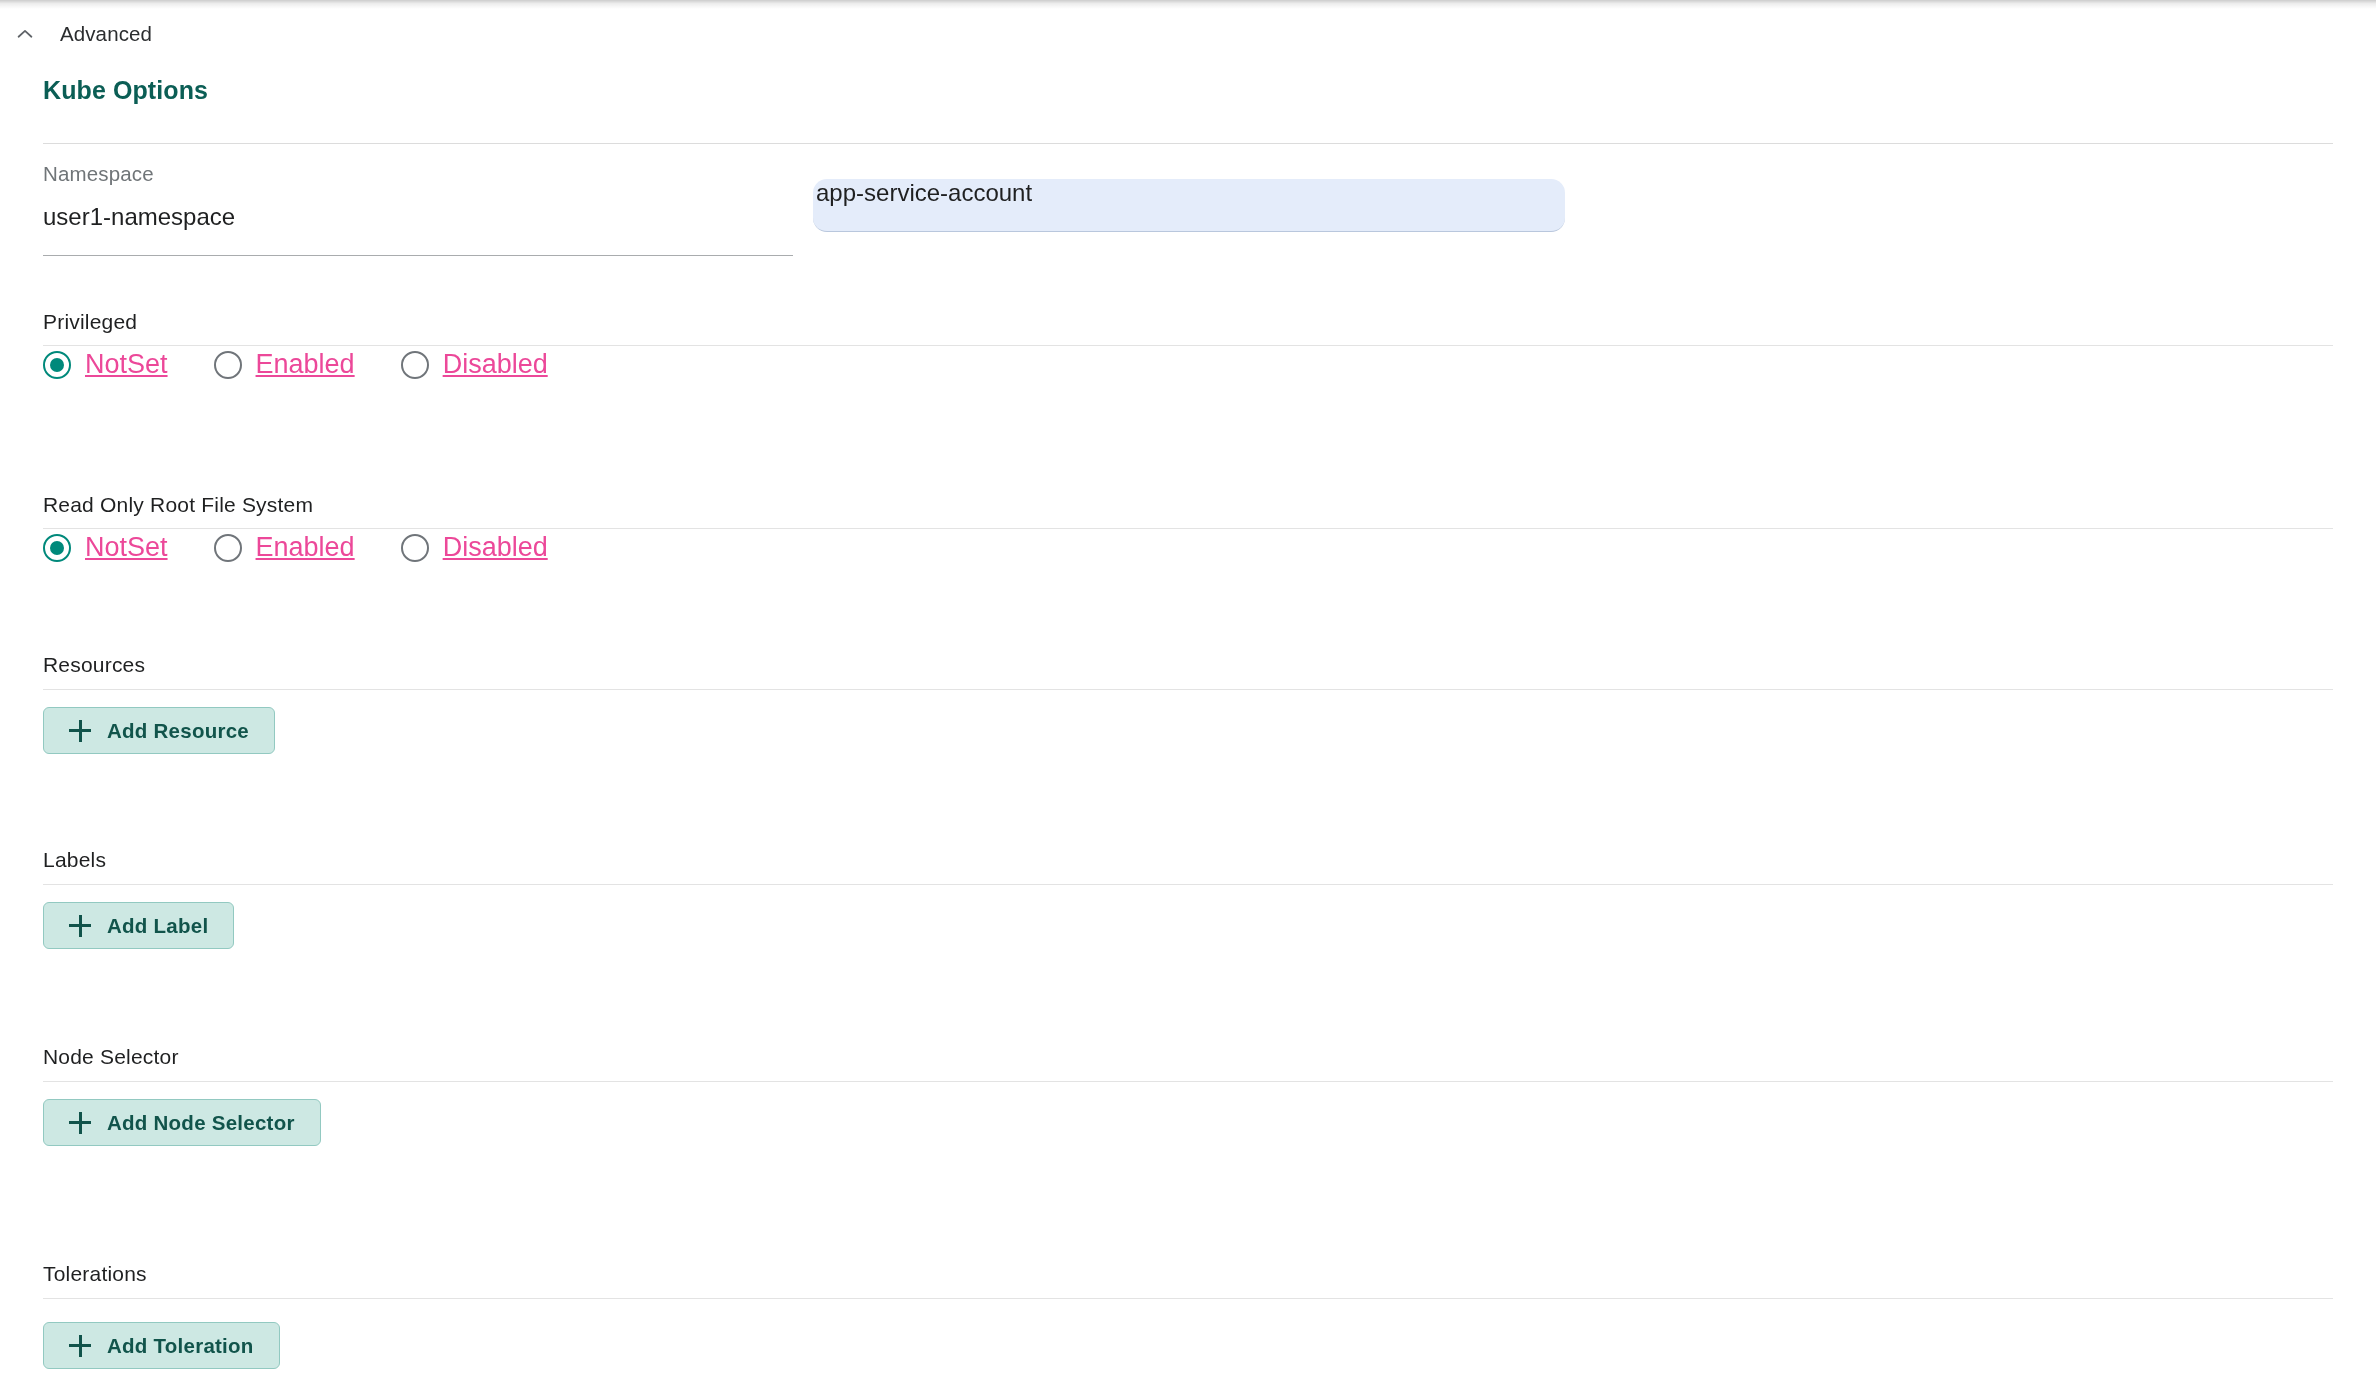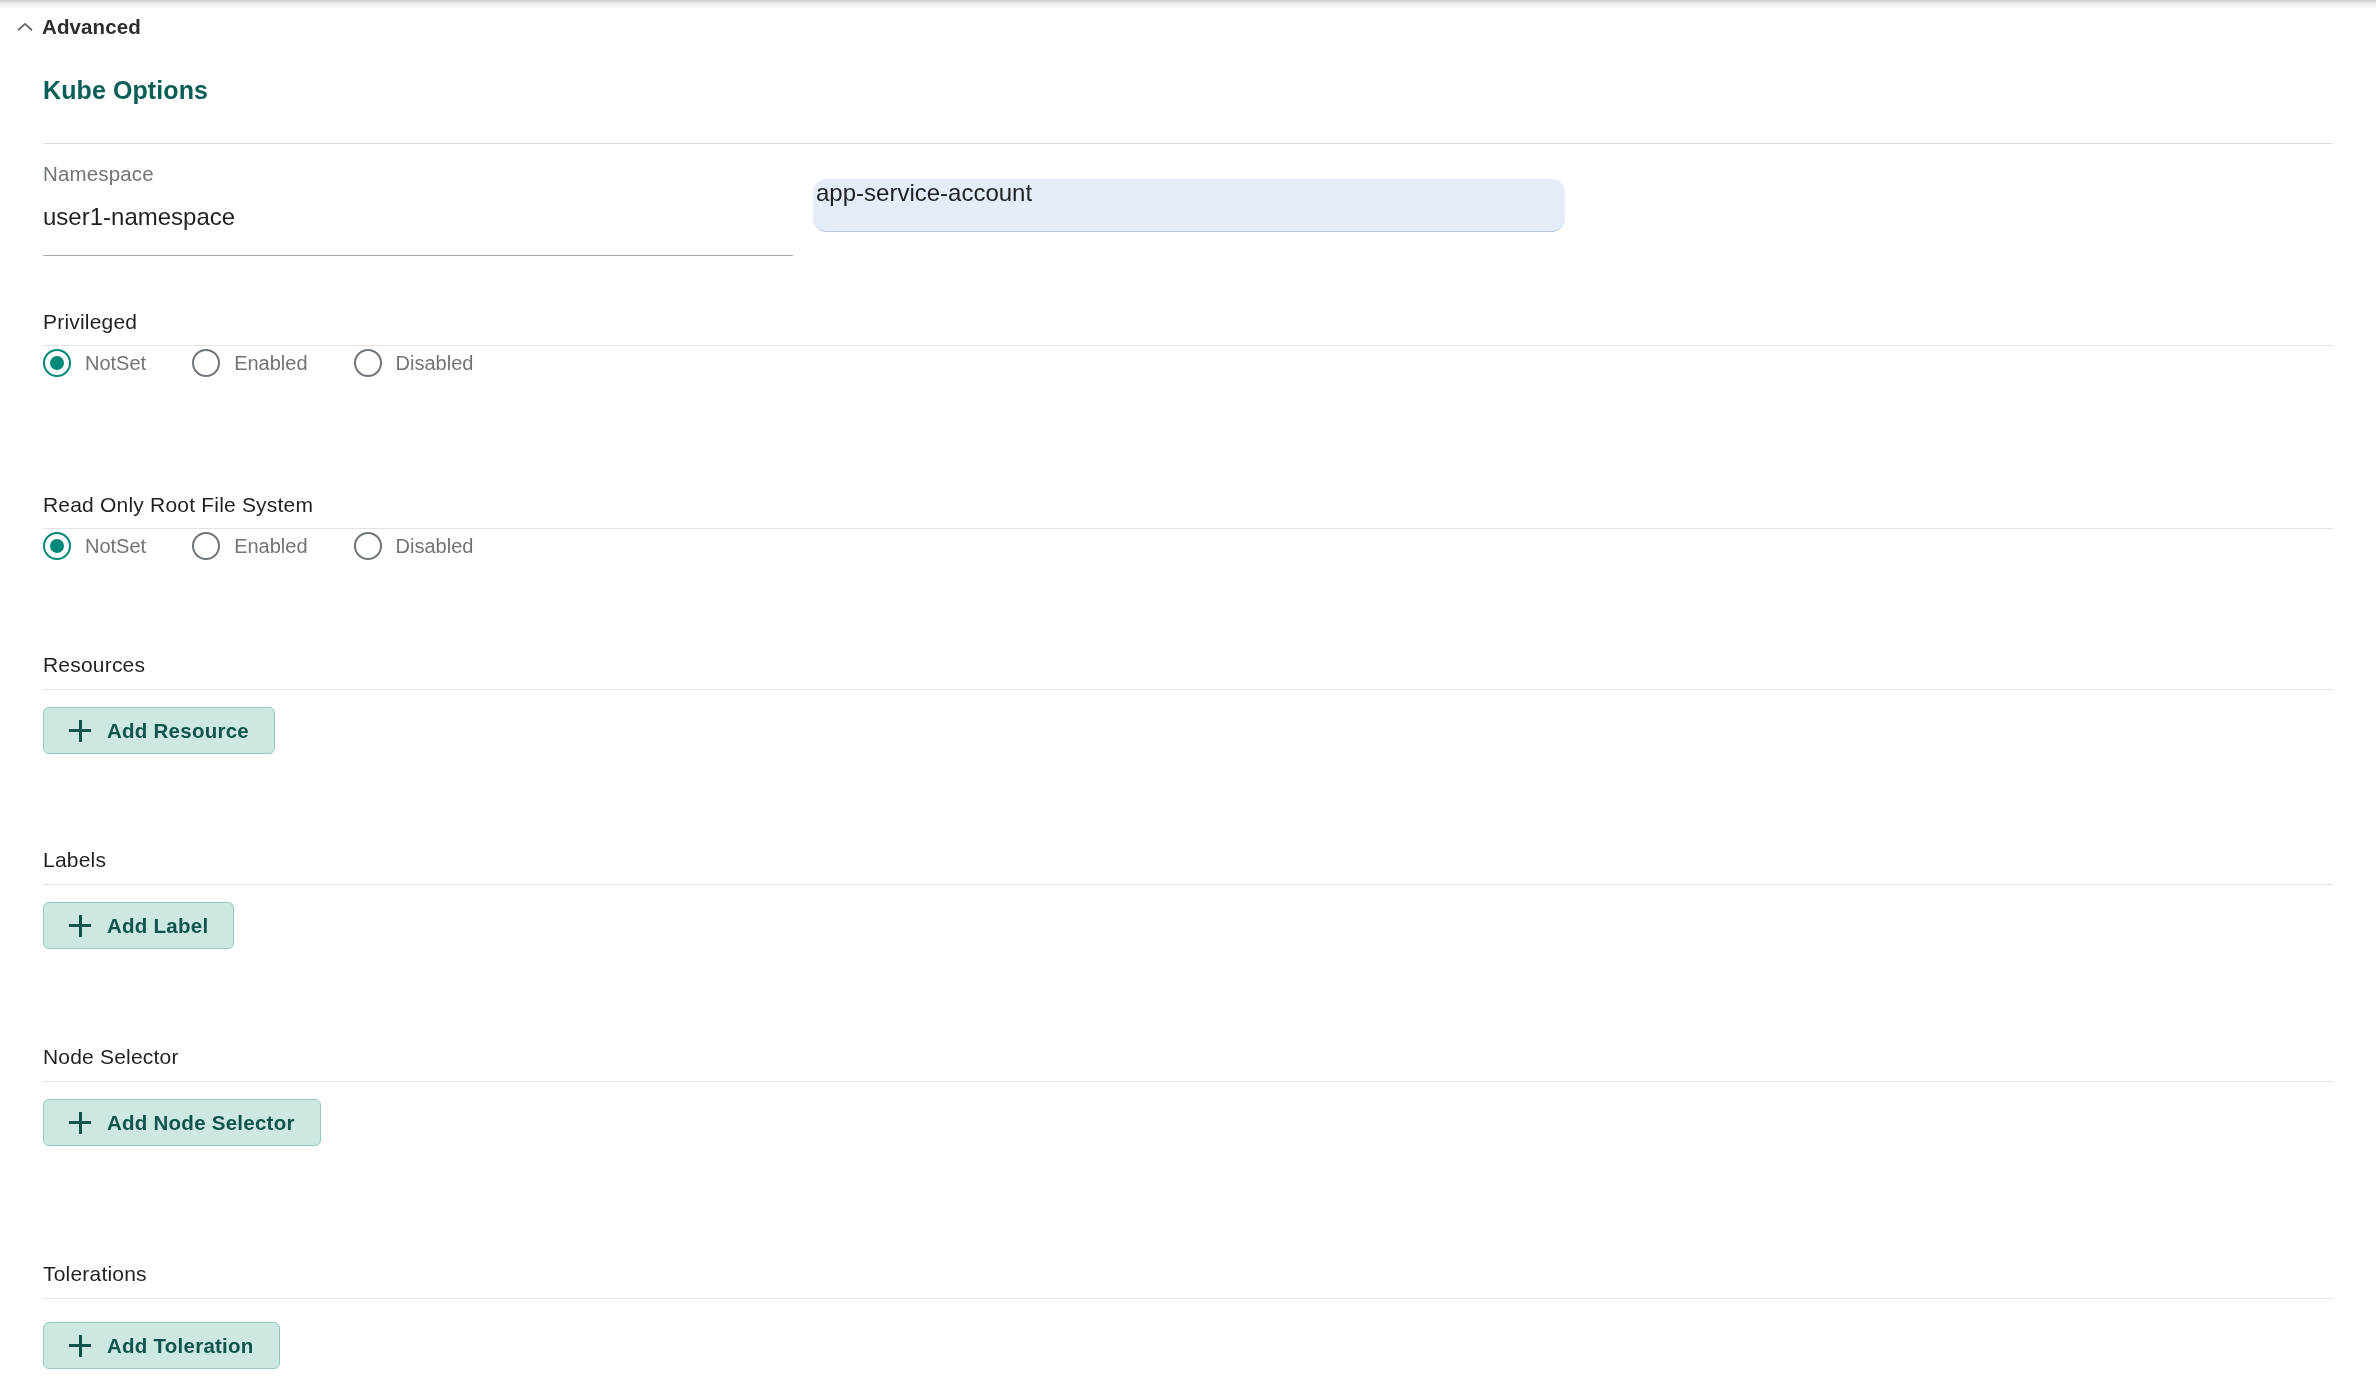--- a/index.html
+++ b/index.html
@@ -22,27 +22,26 @@
     top: 0; left: 0; right: 0;
     height: 9px;
     background: linear-gradient(to bottom, rgba(0,0,0,0.20) 0%, rgba(0,0,0,0.07) 40%, rgba(0,0,0,0.0) 100%);
     pointer-events: none;
     z-index: 5;
   }
 
   
   .advanced-row {
     position: absolute;
-    top: 14px;
+    top: 21px;
     left: 14px;
     display: flex;
     align-items: center;
-    gap: 6px;
+    gap: 24px;
     height: 26px;
-    font-weight: bold;
   }
   .chev {
     width: 22px;
     height: 22px;
     display: block;
     color: #5f6368;
   }
   .advanced-label {
     font-size: 20.5px;
     color: #2b2d2f;
@@ -155,23 +154,24 @@
     position: absolute;
     top: 50%; left: 50%;
     transform: translate(-50%, -50%);
     width: 14px;
     height: 14px;
     border-radius: 50%;
     background: #00897b;
   }
   .radio-text {
     margin-left: 14px;
-    font-size: 20px;
-    color: #737373;
+    font-size: 27px;
+    color: #ec4899;
     white-space: nowrap;
+    text-decoration: underline;
   }
 
   
   .add-btn {
     position: absolute;
     left: 43px;
     display: inline-flex;
     align-items: center;
     justify-content: center;
     gap: 16px;

